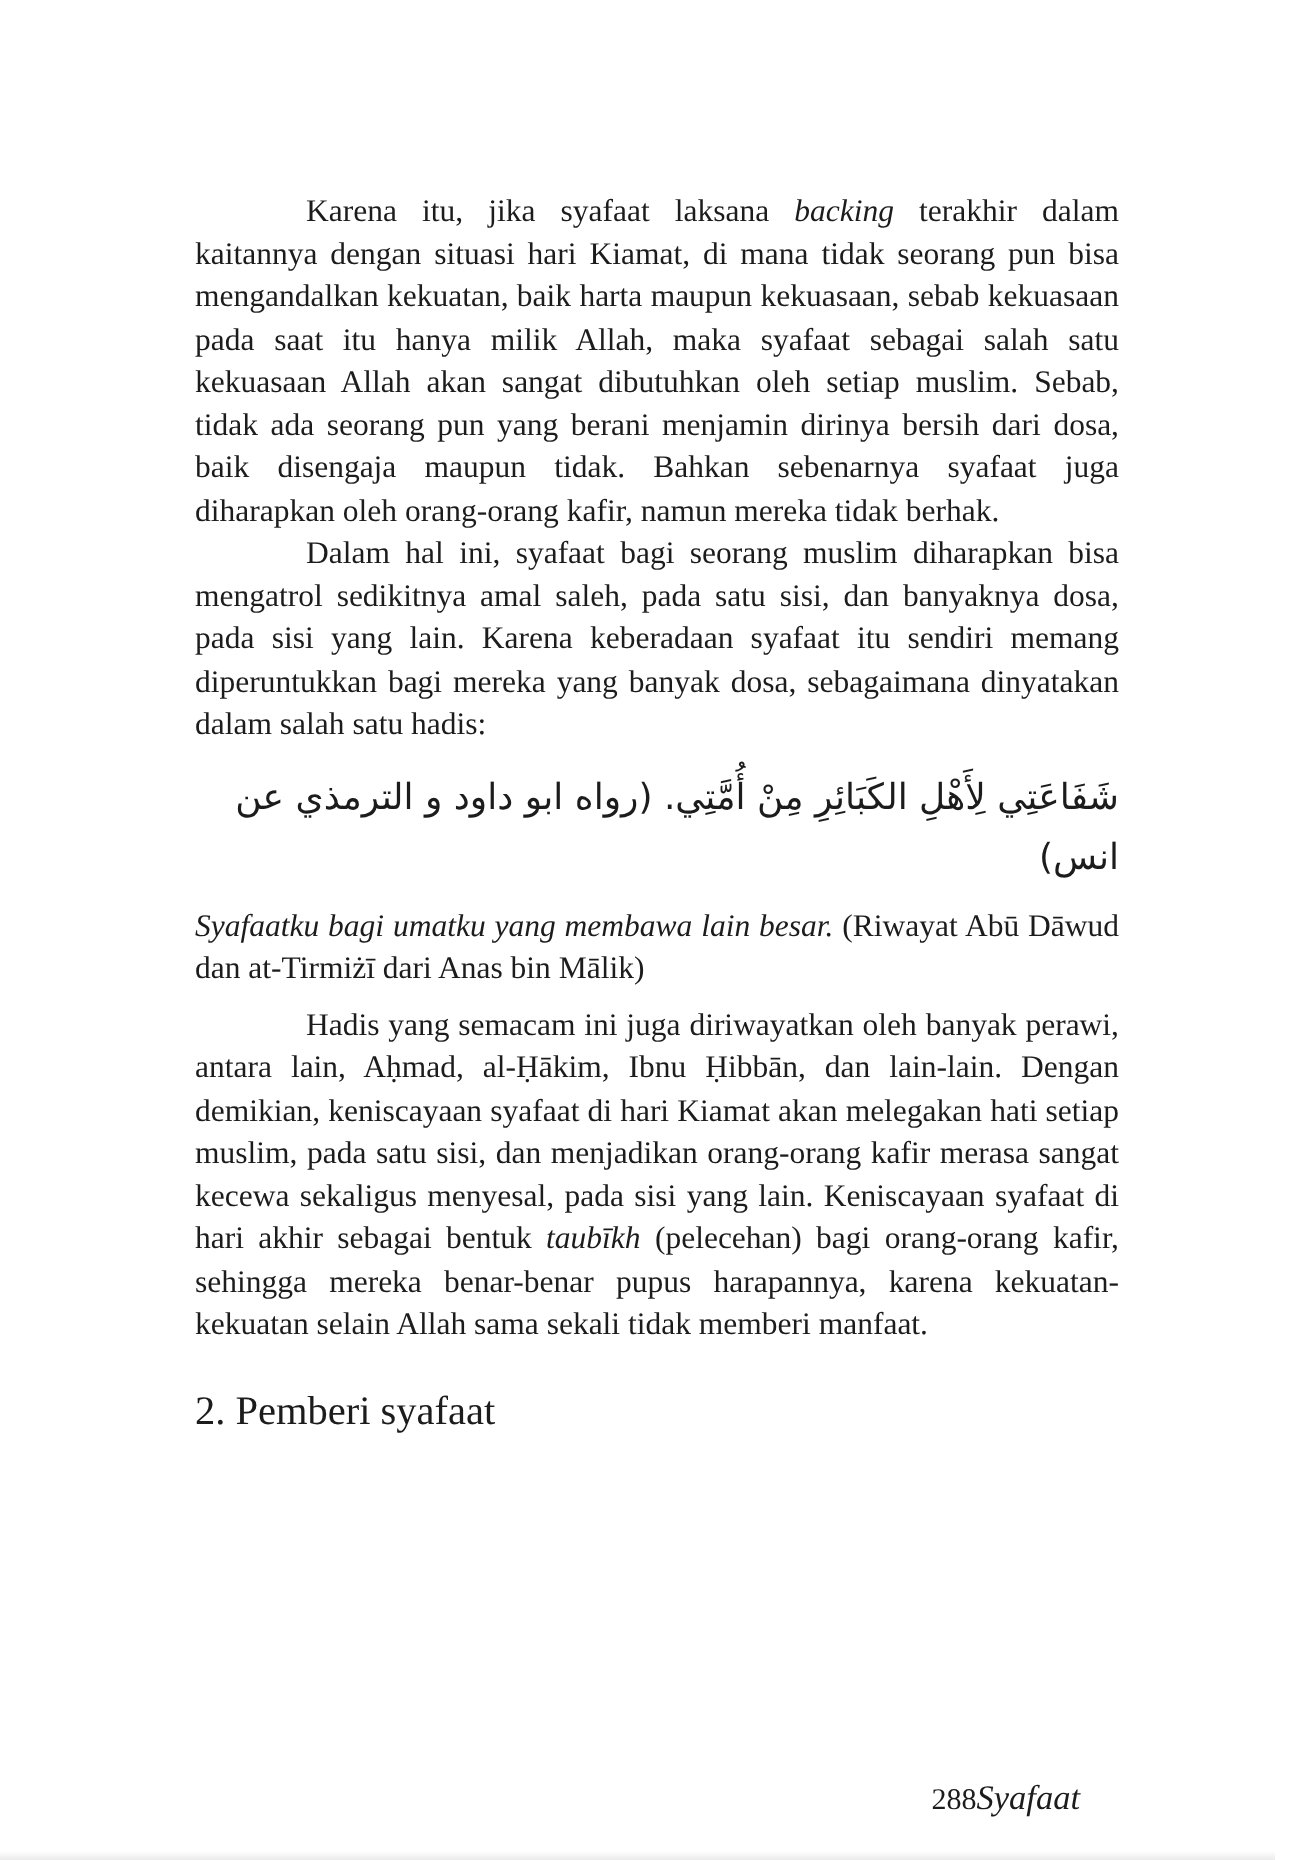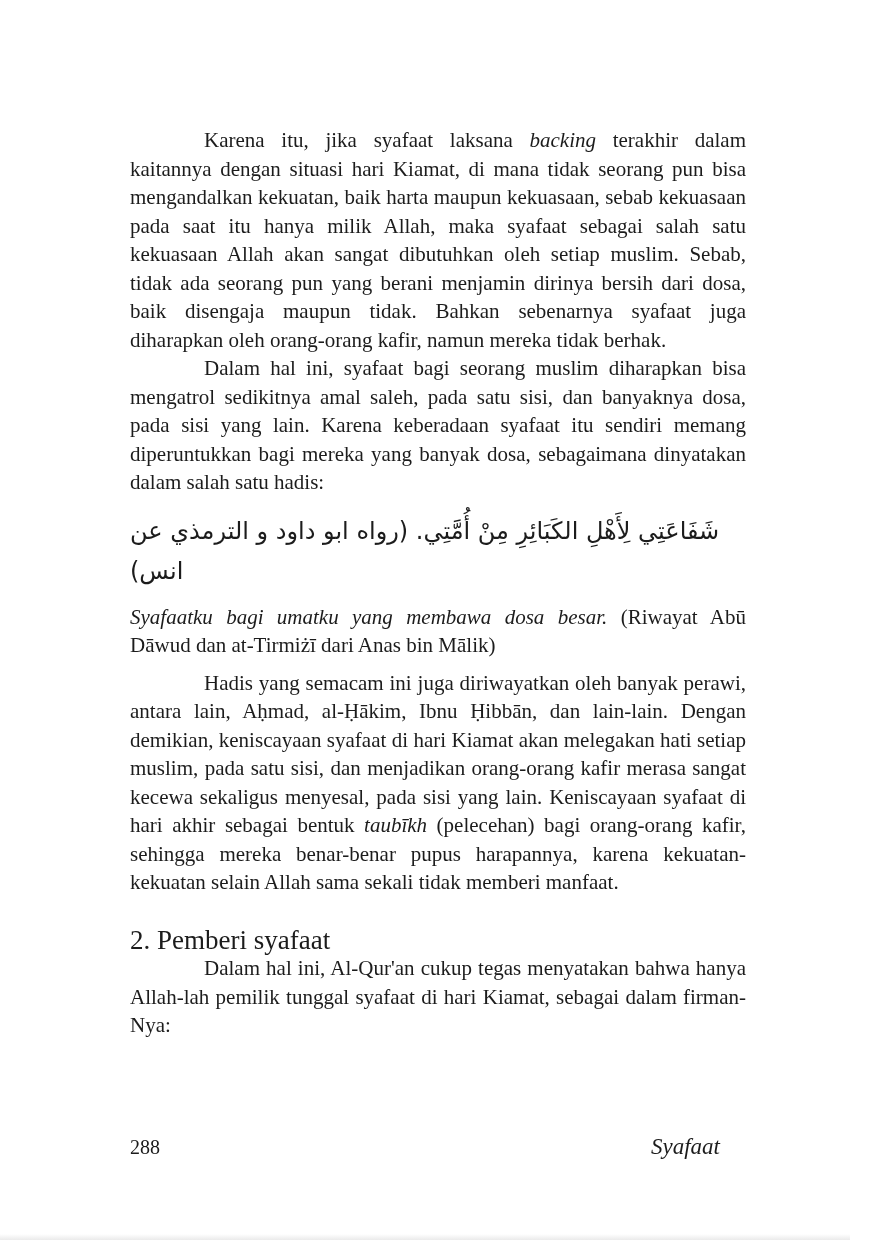--- a/index.html
+++ b/index.html
@@ -41,38 +41,38 @@
   }
   .para em, .rich em {
     font-style: italic;
   }
   .arabic {
     direction: rtl;
     unicode-bidi: embed;
     font-family: "DejaVu Sans", sans-serif;
     font-size: 24px;
     line-height: 40px;
-    text-align: left;
+    text-align: right;
     margin: 14px 0 12px 0;
   }
   .translation {
     margin: 0 0 9px 0;
   }
   .section-heading {
     margin: 29px 0 0 0;
     font-size: 27px;
     font-weight: normal;
   }
   .footer {
     position: absolute;
     left: 130px;
     right: 130px;
-    top: 1134px;
+    top: 1186px;
     display: flex;
-    justify-content: space-between;
+    justify-content: flex-end;
     align-items: baseline;
   }
   .footer .page-number {
     font-size: 20px;
   }
   .footer .running-title {
     font-size: 23px;
     font-style: italic;
   }
 </style>
@@ -82,27 +82,26 @@
 <div class="page">
 
   <div class="text-block">
 
     <p class="para indent rich"><span>Karena itu, jika syafaat laksana </span><em>backing</em><span> terakhir dalam kaitannya dengan situasi hari Kiamat, di mana tidak seorang pun bisa mengandalkan kekuatan, baik harta maupun kekuasaan, sebab kekuasaan pada saat itu hanya milik Allah, maka syafaat sebagai salah satu kekuasaan Allah akan sangat dibutuhkan oleh setiap muslim. Sebab, tidak ada seorang pun yang berani menjamin dirinya bersih dari dosa, baik disengaja maupun tidak. Bahkan sebenarnya syafaat juga diharapkan oleh orang-orang kafir, namun mereka tidak berhak.</span></p>
 
     <p class="para indent rich"><span>Dalam hal ini, syafaat bagi seorang muslim diharapkan bisa mengatrol sedikitnya amal saleh, pada satu sisi, dan banyaknya dosa, pada sisi yang lain. Karena keberadaan syafaat itu sendiri memang diperuntukkan bagi mereka yang banyak dosa, sebagaimana dinyatakan dalam salah satu hadis:</span></p>
 
     <p class="arabic" dir="rtl">شَفَاعَتِي لِأَهْلِ الكَبَائِرِ مِنْ أُمَّتِي. (رواه ابو داود و الترمذي عن انس)</p>
 
-    <p class="para translation rich"><em>Syafaatku bagi umatku yang membawa dosa besar.</em><span> (Riwayat Abū Dāwud dan at-Tirmiżī dari Anas bin Mālik)</span></p>
+    <p class="para translation rich"><em>Syafaatku bagi umatku yang membawa lain besar.</em><span> (Riwayat Abū Dāwud dan at-Tirmiżī dari Anas bin Mālik)</span></p>
 
     <p class="para indent rich"><span>Hadis yang semacam ini juga diriwayatkan oleh banyak perawi, antara lain, Aḥmad, al-Ḥākim, Ibnu Ḥibbān, dan lain-lain. Dengan demikian, keniscayaan syafaat di hari Kiamat akan melegakan hati setiap muslim, pada satu sisi, dan menjadikan orang-orang kafir merasa sangat kecewa sekaligus menyesal, pada sisi yang lain. Keniscayaan syafaat di hari akhir sebagai bentuk </span><em>taubīkh</em><span> (pelecehan) bagi orang-orang kafir, sehingga mereka benar-benar pupus harapannya, karena kekuatan-kekuatan selain Allah sama sekali tidak memberi manfaat.</span></p>
 
     <h2 class="section-heading">2. Pemberi syafaat</h2>
 
-    <p class="para indent rich"><span>Dalam hal ini, Al-Qur'an cukup tegas menyatakan bahwa hanya Allah-lah pemilik tunggal syafaat di hari Kiamat, sebagai dalam firman-Nya:</span></p>
 
   </div>
 
   <div class="footer">
     <span class="page-number">288</span>
     <span class="running-title">Syafaat</span>
   </div>
 
   <div class="scan-edge"></div>
 

